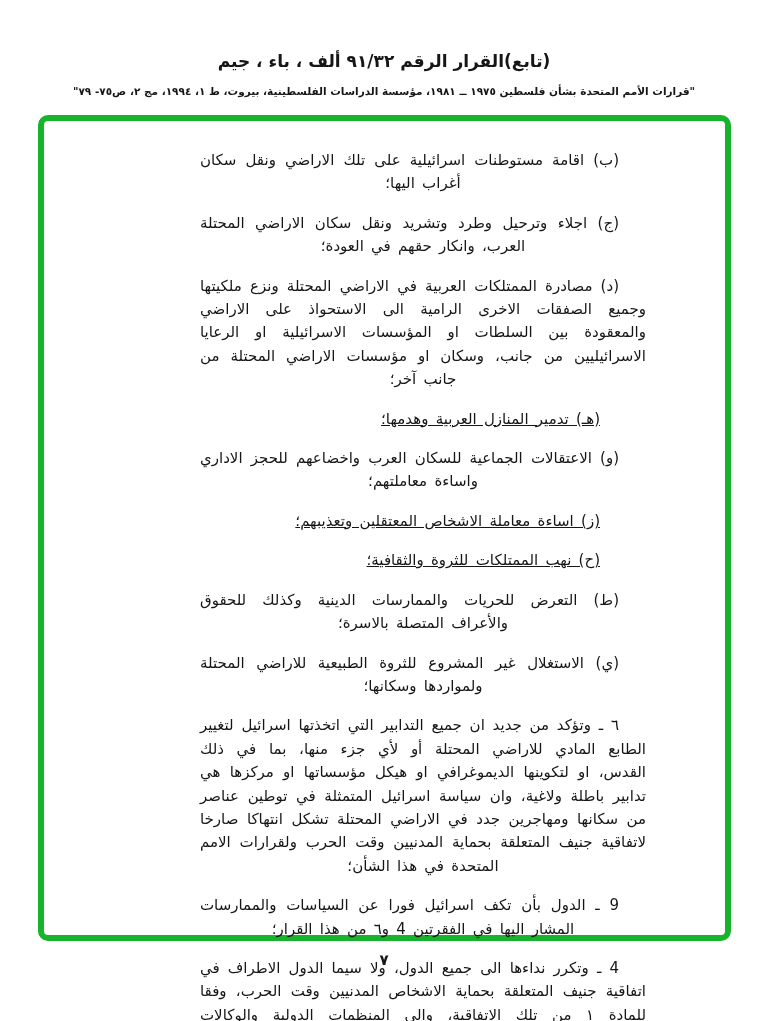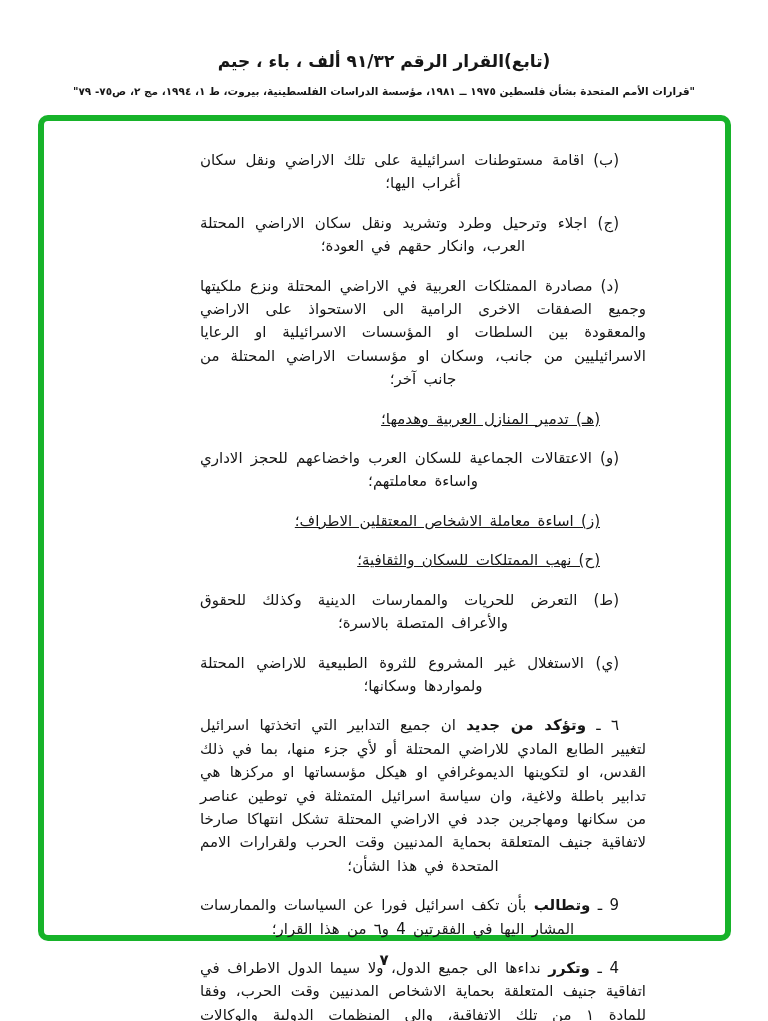--- a/index.html
+++ b/index.html
@@ -42,21 +42,21 @@
     word-spacing:2.5px;
   }
   .para.single{
     text-align-last:right;
     text-indent:46px;
     text-decoration:underline;
   }
   .para.right-last{
     text-align-last:right;
   }
-  .b{font-weight:bold;}
+  .b{font-weight:normal;}
   .pageno{
     position:absolute;top:951px;left:0;width:100%;
     text-align:center;
     font-size:15px;font-weight:bold;
   }
 </style>
 </head>
 <body>
 
 <div class="page" style="color: rgb(22, 22, 22);">
@@ -67,24 +67,24 @@
 
   <div class="frame" style="border-color: rgb(23, 179, 42);">
   </div>
 
   <div class="content">
   <p class="para"><span>(ب) اقامة مستوطنات اسرائيلية على تلك الاراضي ونقل سكان أغراب اليها؛</span></p>
       <p class="para"><span>(ج) اجلاء وترحيل وطرد وتشريد ونقل سكان الاراضي المحتلة العرب، وانكار حقهم في العودة؛</span></p>
       <p class="para"><span>(د) مصادرة الممتلكات العربية في الاراضي المحتلة ونزع ملكيتها وجميع الصفقات الاخرى الرامية الى الاستحواذ على الاراضي والمعقودة بين السلطات او المؤسسات الاسرائيلية او الرعايا الاسرائيليين من جانب، وسكان او مؤسسات الاراضي المحتلة من جانب آخر؛</span></p>
       <p class="para single"><span>(هـ) تدمير المنازل العربية وهدمها؛</span></p>
       <p class="para"><span>(و) الاعتقالات الجماعية للسكان العرب واخضاعهم للحجز الاداري واساءة معاملتهم؛</span></p>
-      <p class="para single"><span>(ز) اساءة معاملة الاشخاص المعتقلين الاطراف؛</span></p>
-      <p class="para single"><span>(ح) نهب الممتلكات للسكان والثقافية؛</span></p>
+      <p class="para single"><span>(ز) اساءة معاملة الاشخاص المعتقلين وتعذيبهم؛</span></p>
+      <p class="para single"><span>(ح) نهب الممتلكات للثروة والثقافية؛</span></p>
       <p class="para"><span>(ط) التعرض للحريات والممارسات الدينية وكذلك للحقوق والأعراف المتصلة بالاسرة؛</span></p>
       <p class="para"><span>(ي) الاستغلال غير المشروع للثروة الطبيعية للاراضي المحتلة ولمواردها وسكانها؛</span></p>
       <p class="para"><span>٦ ـ </span><span class="b">وتؤكد من جديد</span><span> ان جميع التدابير التي اتخذتها اسرائيل لتغيير الطابع المادي للاراضي المحتلة أو لأي جزء منها، بما في ذلك القدس، او لتكوينها الديموغرافي او هيكل مؤسساتها او مركزها هي تدابير باطلة ولاغية، وان سياسة اسرائيل المتمثلة في توطين عناصر من سكانها ومهاجرين جدد في الاراضي المحتلة تشكل انتهاكا صارخا لاتفاقية جنيف المتعلقة بحماية المدنيين وقت الحرب ولقرارات الامم المتحدة في هذا الشأن؛</span></p>
-      <p class="para"><span>9 ـ </span><span class="b">وتطالب</span><span> بأن تكف اسرائيل فورا عن السياسات والممارسات المشار اليها في الفقرتين 4 و٦ من هذا القرار؛</span></p>
+      <p class="para"><span>9 ـ </span><span class="b">الدول</span><span> بأن تكف اسرائيل فورا عن السياسات والممارسات المشار اليها في الفقرتين 4 و٦ من هذا القرار؛</span></p>
       <p class="para right-last"><span>4 ـ </span><span class="b">وتكرر</span><span> نداءها الى جميع الدول، ولا سيما الدول الاطراف في اتفاقية جنيف المتعلقة بحماية الاشخاص المدنيين وقت الحرب، وفقا للمادة ١ من تلك الاتفاقية، والى المنظمات الدولية والوكالات المتخصصة، بعدم الاعتراف بأية تغييرات تجريها اسرائيل في الاراضي</span></p>
     </div>
 
   <div class="pageno">٧</div>
 
 </div>
 
 </body></html>

